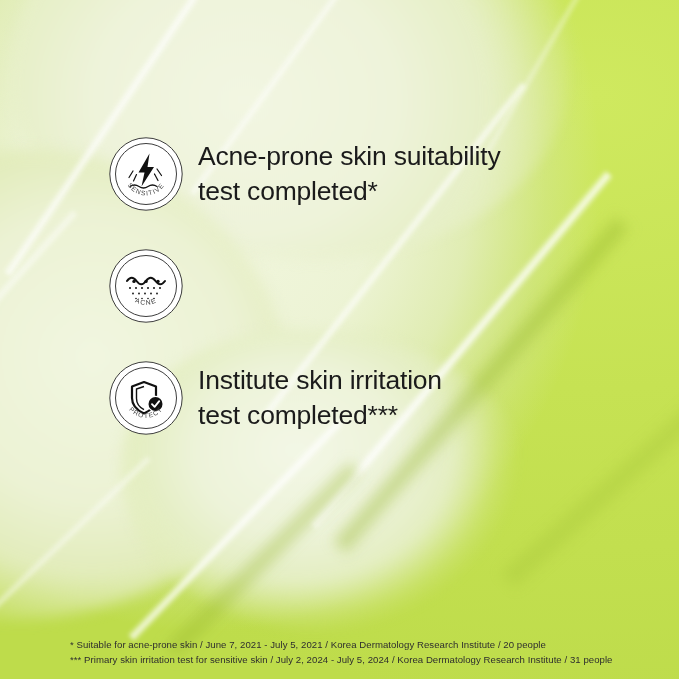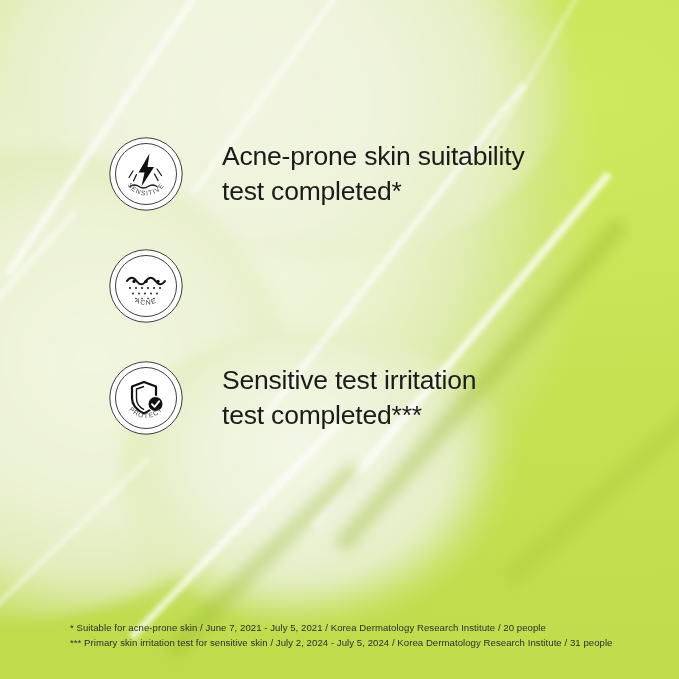--- a/index.html
+++ b/index.html
@@ -96,34 +96,34 @@
     height: 112px;
   }
   .badge {
     flex: 0 0 auto;
     width: 76px;
     height: 76px;
     position: relative;
   }
   .badge svg { display: block; width: 76px; height: 76px; }
   .claim-text {
-    margin-left: 38px;
+    margin-left: 14px;
     color: #1b1b1b;
     font-size: 26.5px;
     line-height: 1.33;
     letter-spacing: -0.2px;
     font-weight: 400;
     white-space: pre-line;
   }
 
   
   #footnotes {
     position: absolute;
     left: 70px;
-    top: 621px;
+    top: 638px;
     color: #2e2e2e;
     font-size: 9.6px;
     line-height: 1.52;
     letter-spacing: 0.05px;
   }
   .footnote-line { white-space: nowrap; }
 </style>
 </head>
 <body>
 
@@ -212,21 +212,21 @@
           <path d="M36 26.5 L28.5 29 V38.5 q0 7.2 7.5 11.2" fill="none" stroke="#111" stroke-width="1.4" stroke-linejoin="round"></path>
           <circle cx="47.5" cy="44" r="8.2" fill="#ffffff"></circle>
           <circle cx="47.5" cy="44" r="7" fill="#111111"></circle>
           <path d="M44 44.2 L46.6 46.8 L51.2 41.2" fill="none" stroke="#ffffff" stroke-width="1.9" stroke-linecap="round" stroke-linejoin="round"></path>
           <path id="arc-protect" d="M 18 45 A 22 22 0 0 0 58 45" fill="none"></path>
           <text font-family="'Liberation Sans', sans-serif" font-size="6.6" fill="#3d3d3d" letter-spacing="1.1">
             <textPath href="#arc-protect" startOffset="50%" text-anchor="middle">PROTECT</textPath>
           </text>
         </svg>
       </div>
-      <div class="claim-text">Sensitive test irritation
+      <div class="claim-text">Institute skin irritation
 test completed***</div>
     </div>
 
   </div>
 
   <div id="footnotes">
     <div class="footnote-line">* Suitable for acne-prone skin / June 7, 2021 - July 5, 2021 / Korea Dermatology Research Institute / 20 people</div>
     <div class="footnote-line">*** Primary skin irritation test for sensitive skin / July 2, 2024 - July 5, 2024 / Korea Dermatology Research Institute / 31 people</div>
   </div>
 

